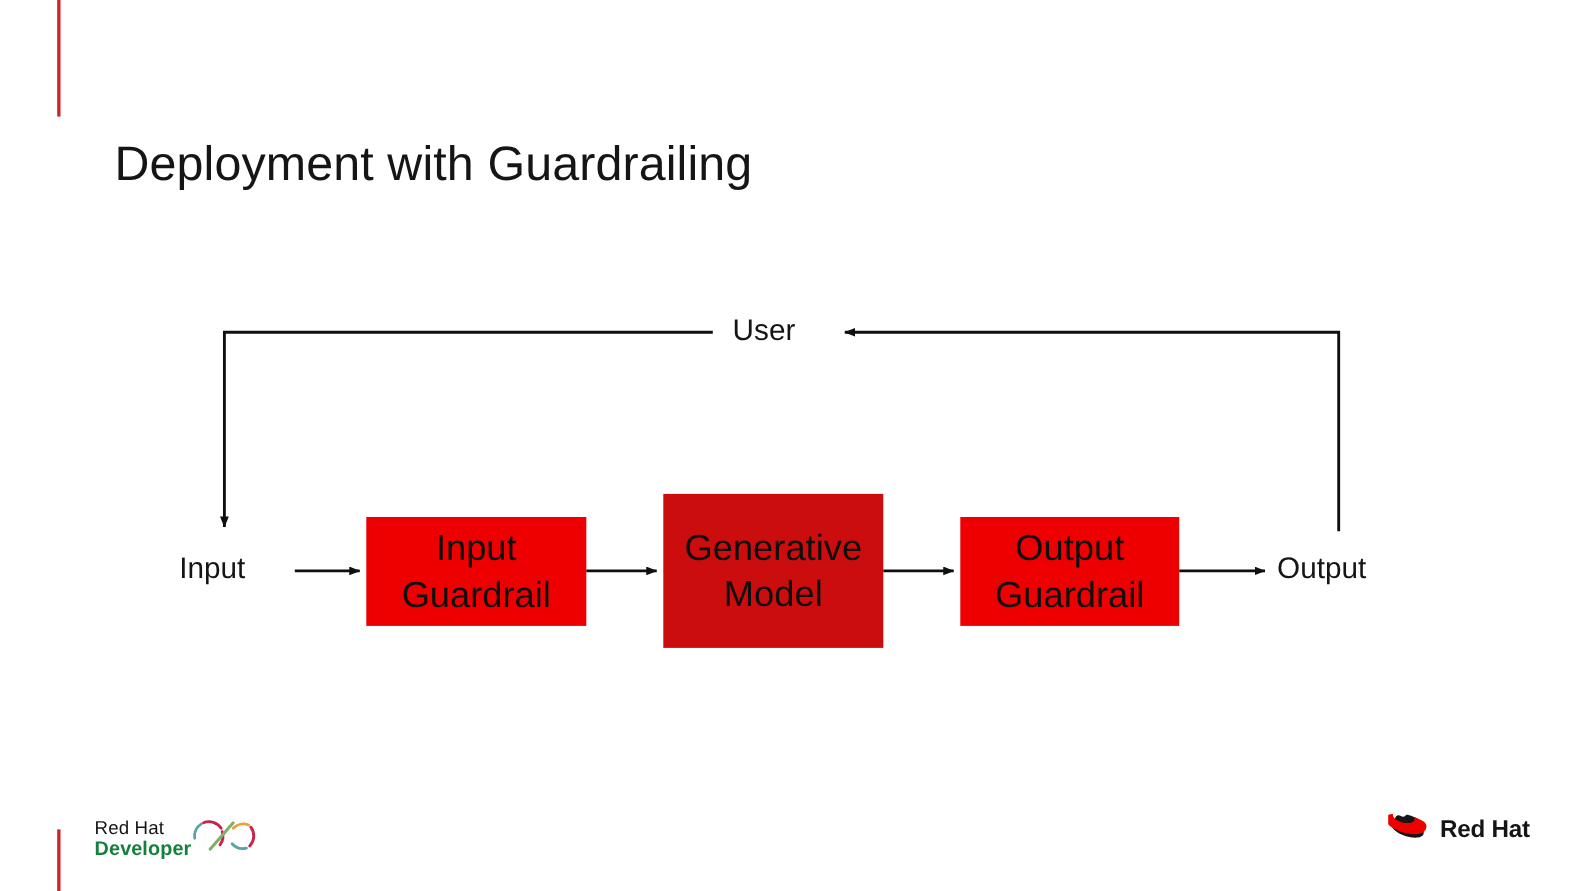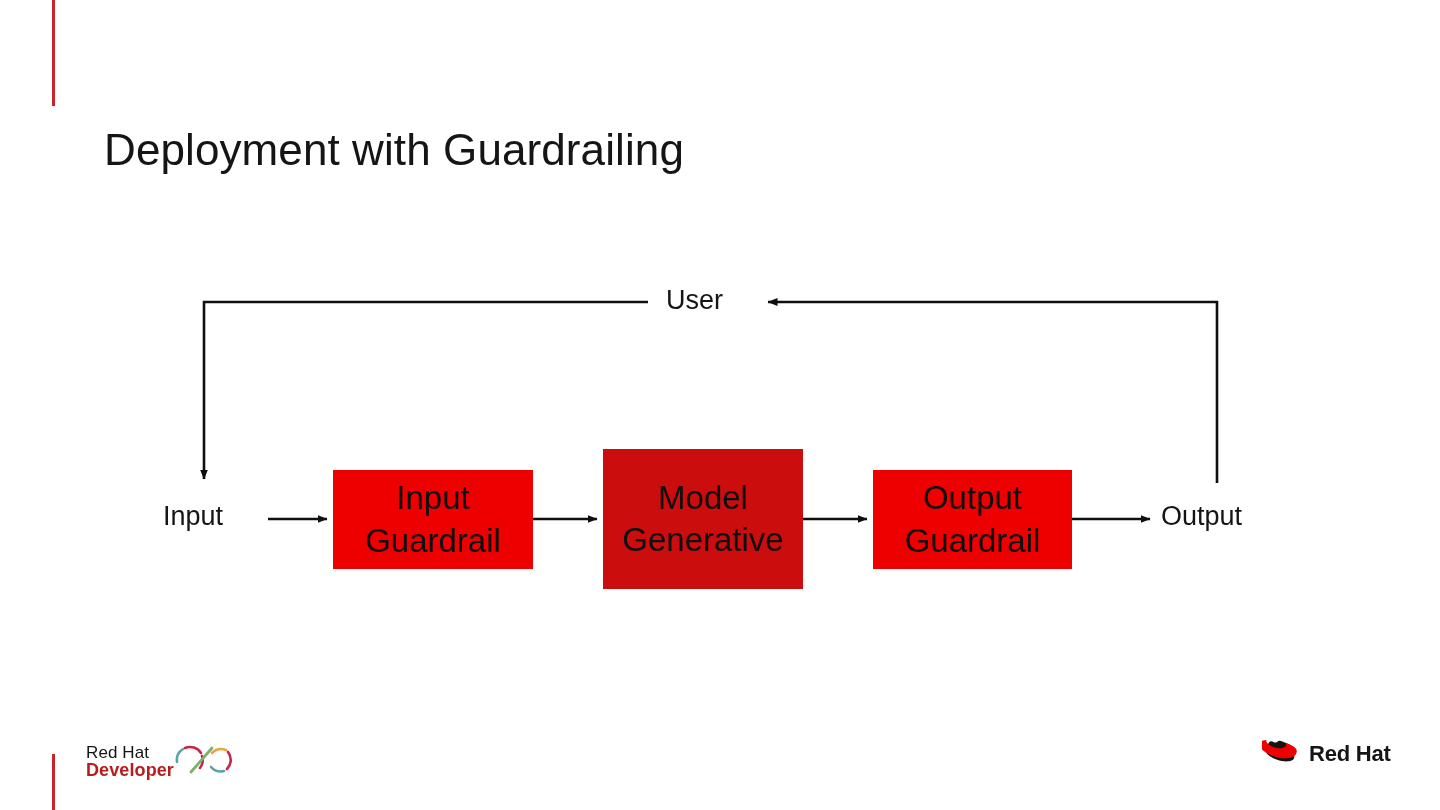--- a/index.html
+++ b/index.html
@@ -92,21 +92,21 @@
   }
   .rhd-line1 {
     font-size: 17px;
     font-weight: 400;
     color: #151515;
     letter-spacing: 0.1px;
   }
   .rhd-line2 {
     font-size: 18px;
     font-weight: 700;
-    color: #b91c1c;
+    color: #15803d;
     letter-spacing: 0.1px;
   }
   .rhd-mark { margin-left: -4px; }
 
   
   .rh-logo {
     position: absolute;
     left: 1262px;
     top: 738px;
     display: flex;
@@ -164,22 +164,22 @@
 
   <div class="node-box node-input-guardrail">
     <div>
       <div>Input</div>
       <div>Guardrail</div>
     </div>
   </div>
 
   <div class="node-box node-generative-model">
     <div>
+      <div>Generative</div>
       <div>Model</div>
-      <div>Generative</div>
     </div>
   </div>
 
   <div class="node-box node-output-guardrail">
     <div>
       <div>Output</div>
       <div>Guardrail</div>
     </div>
   </div>
 

